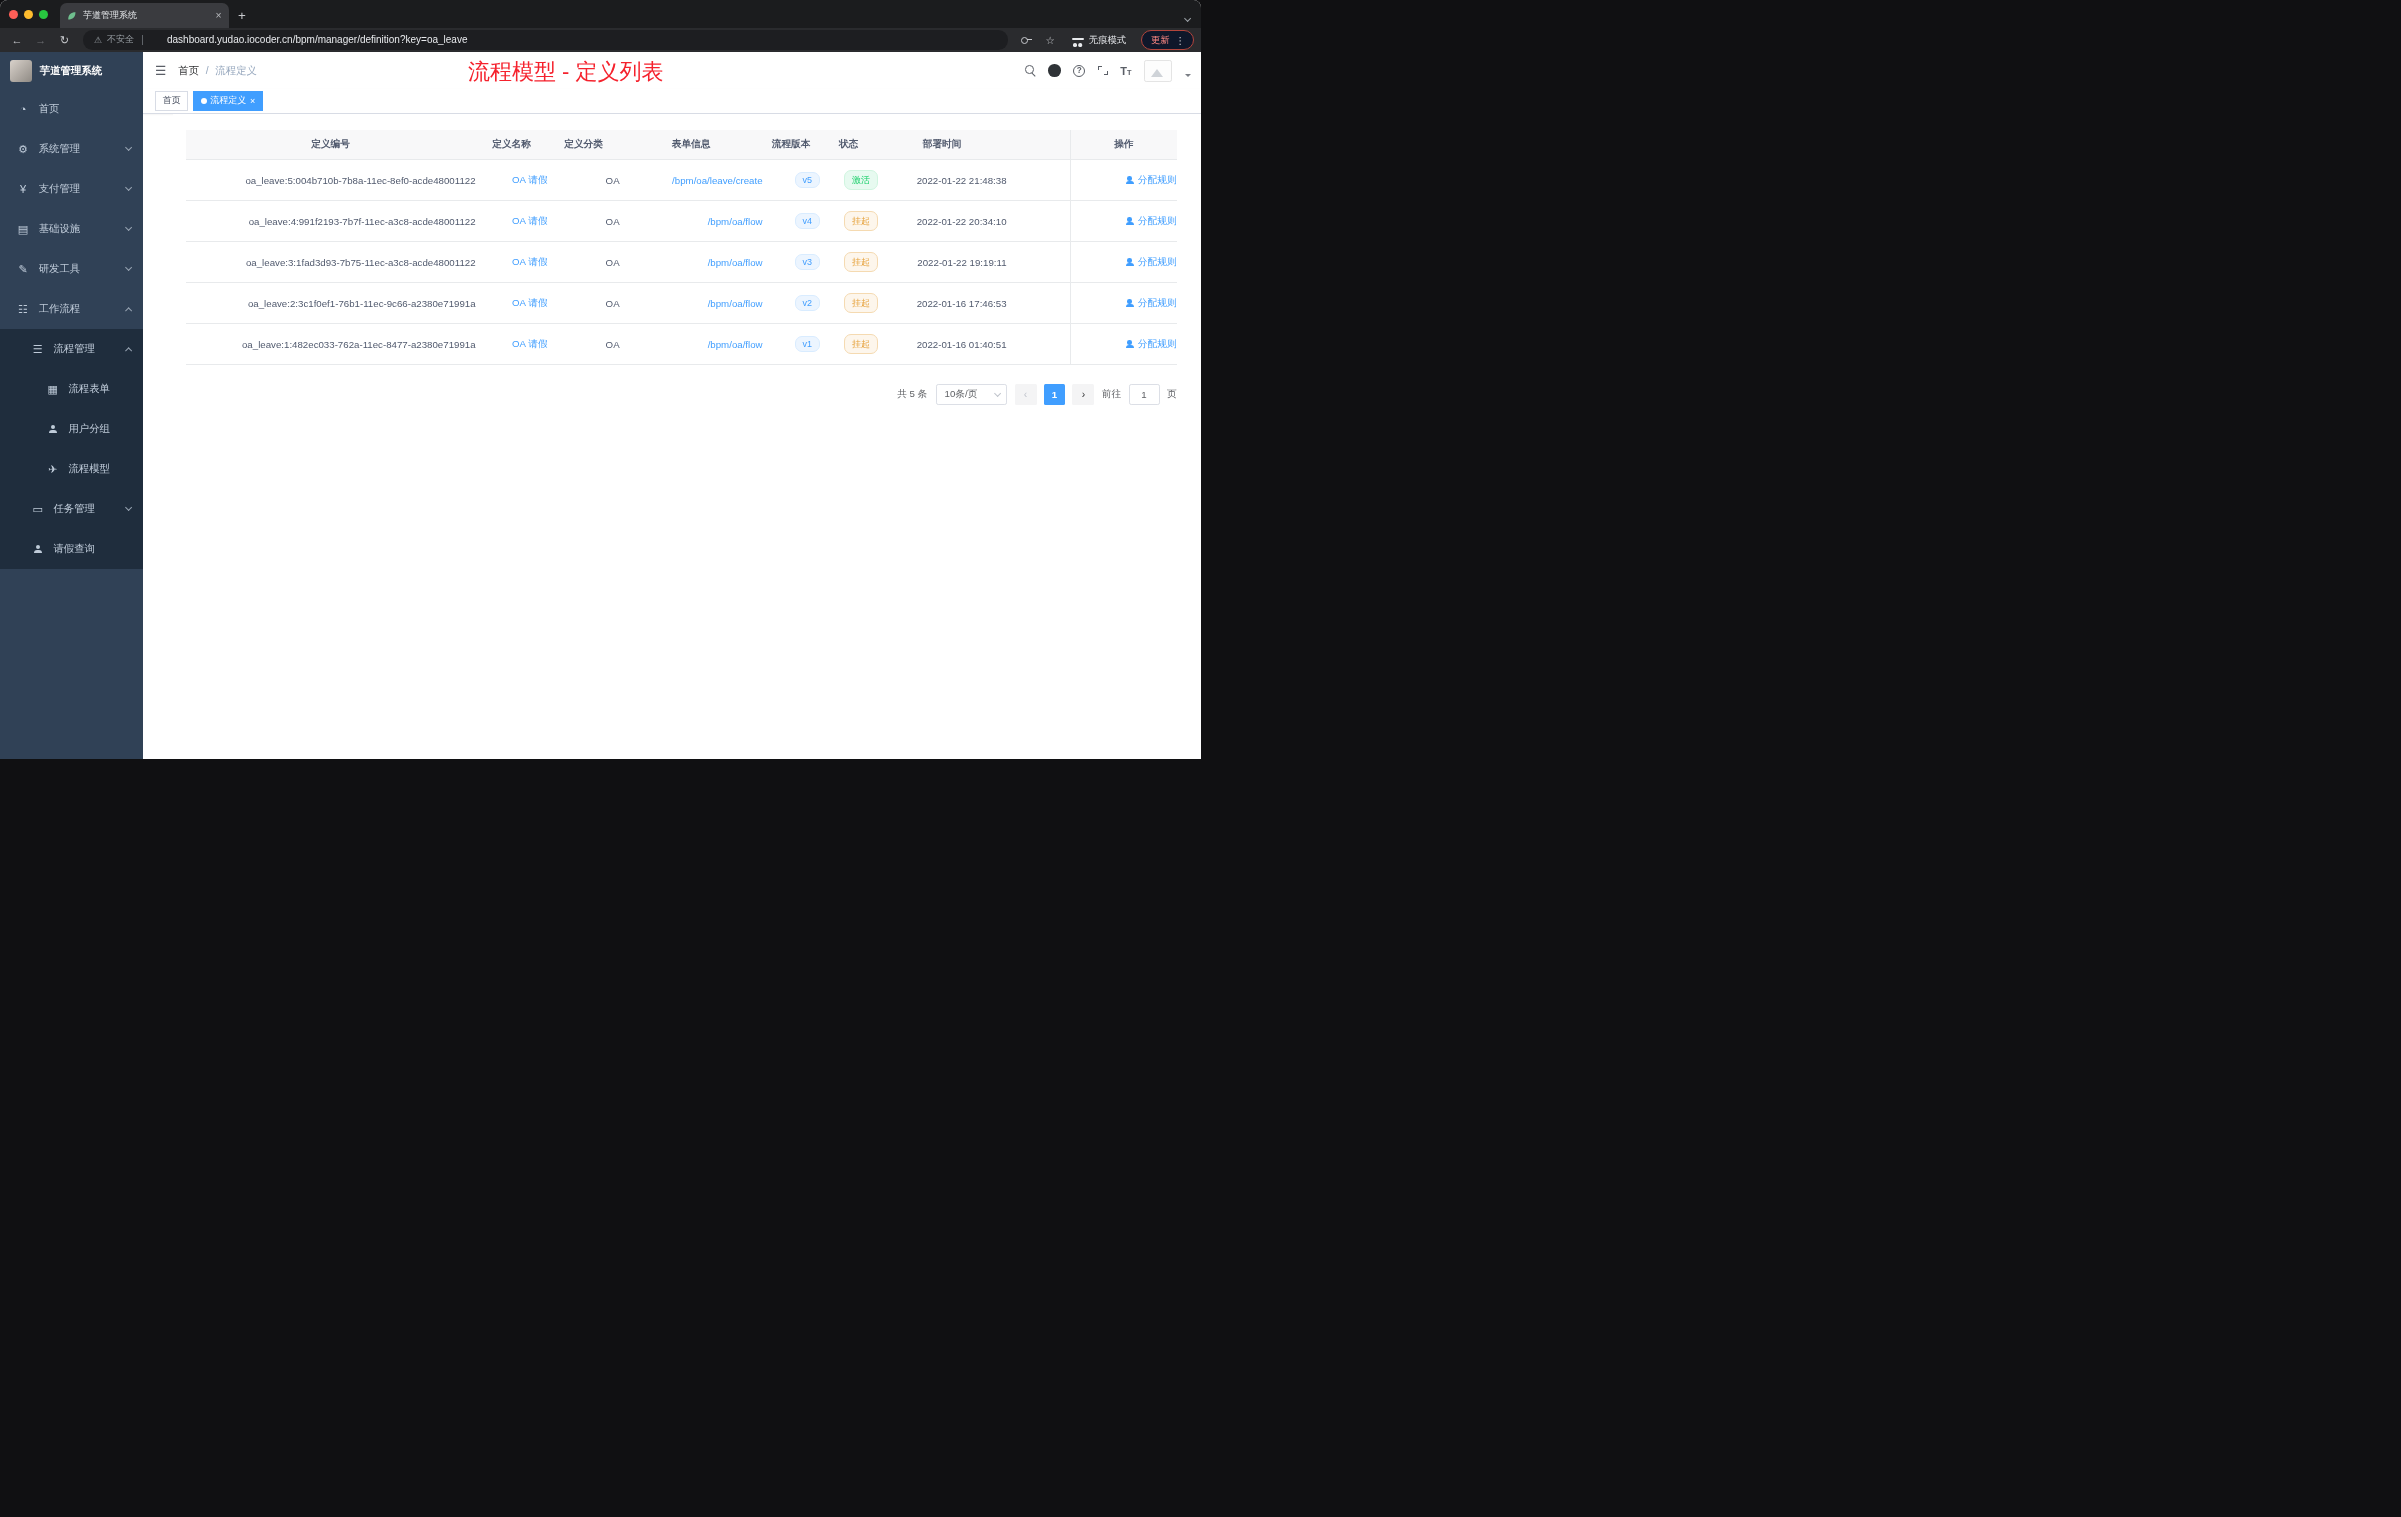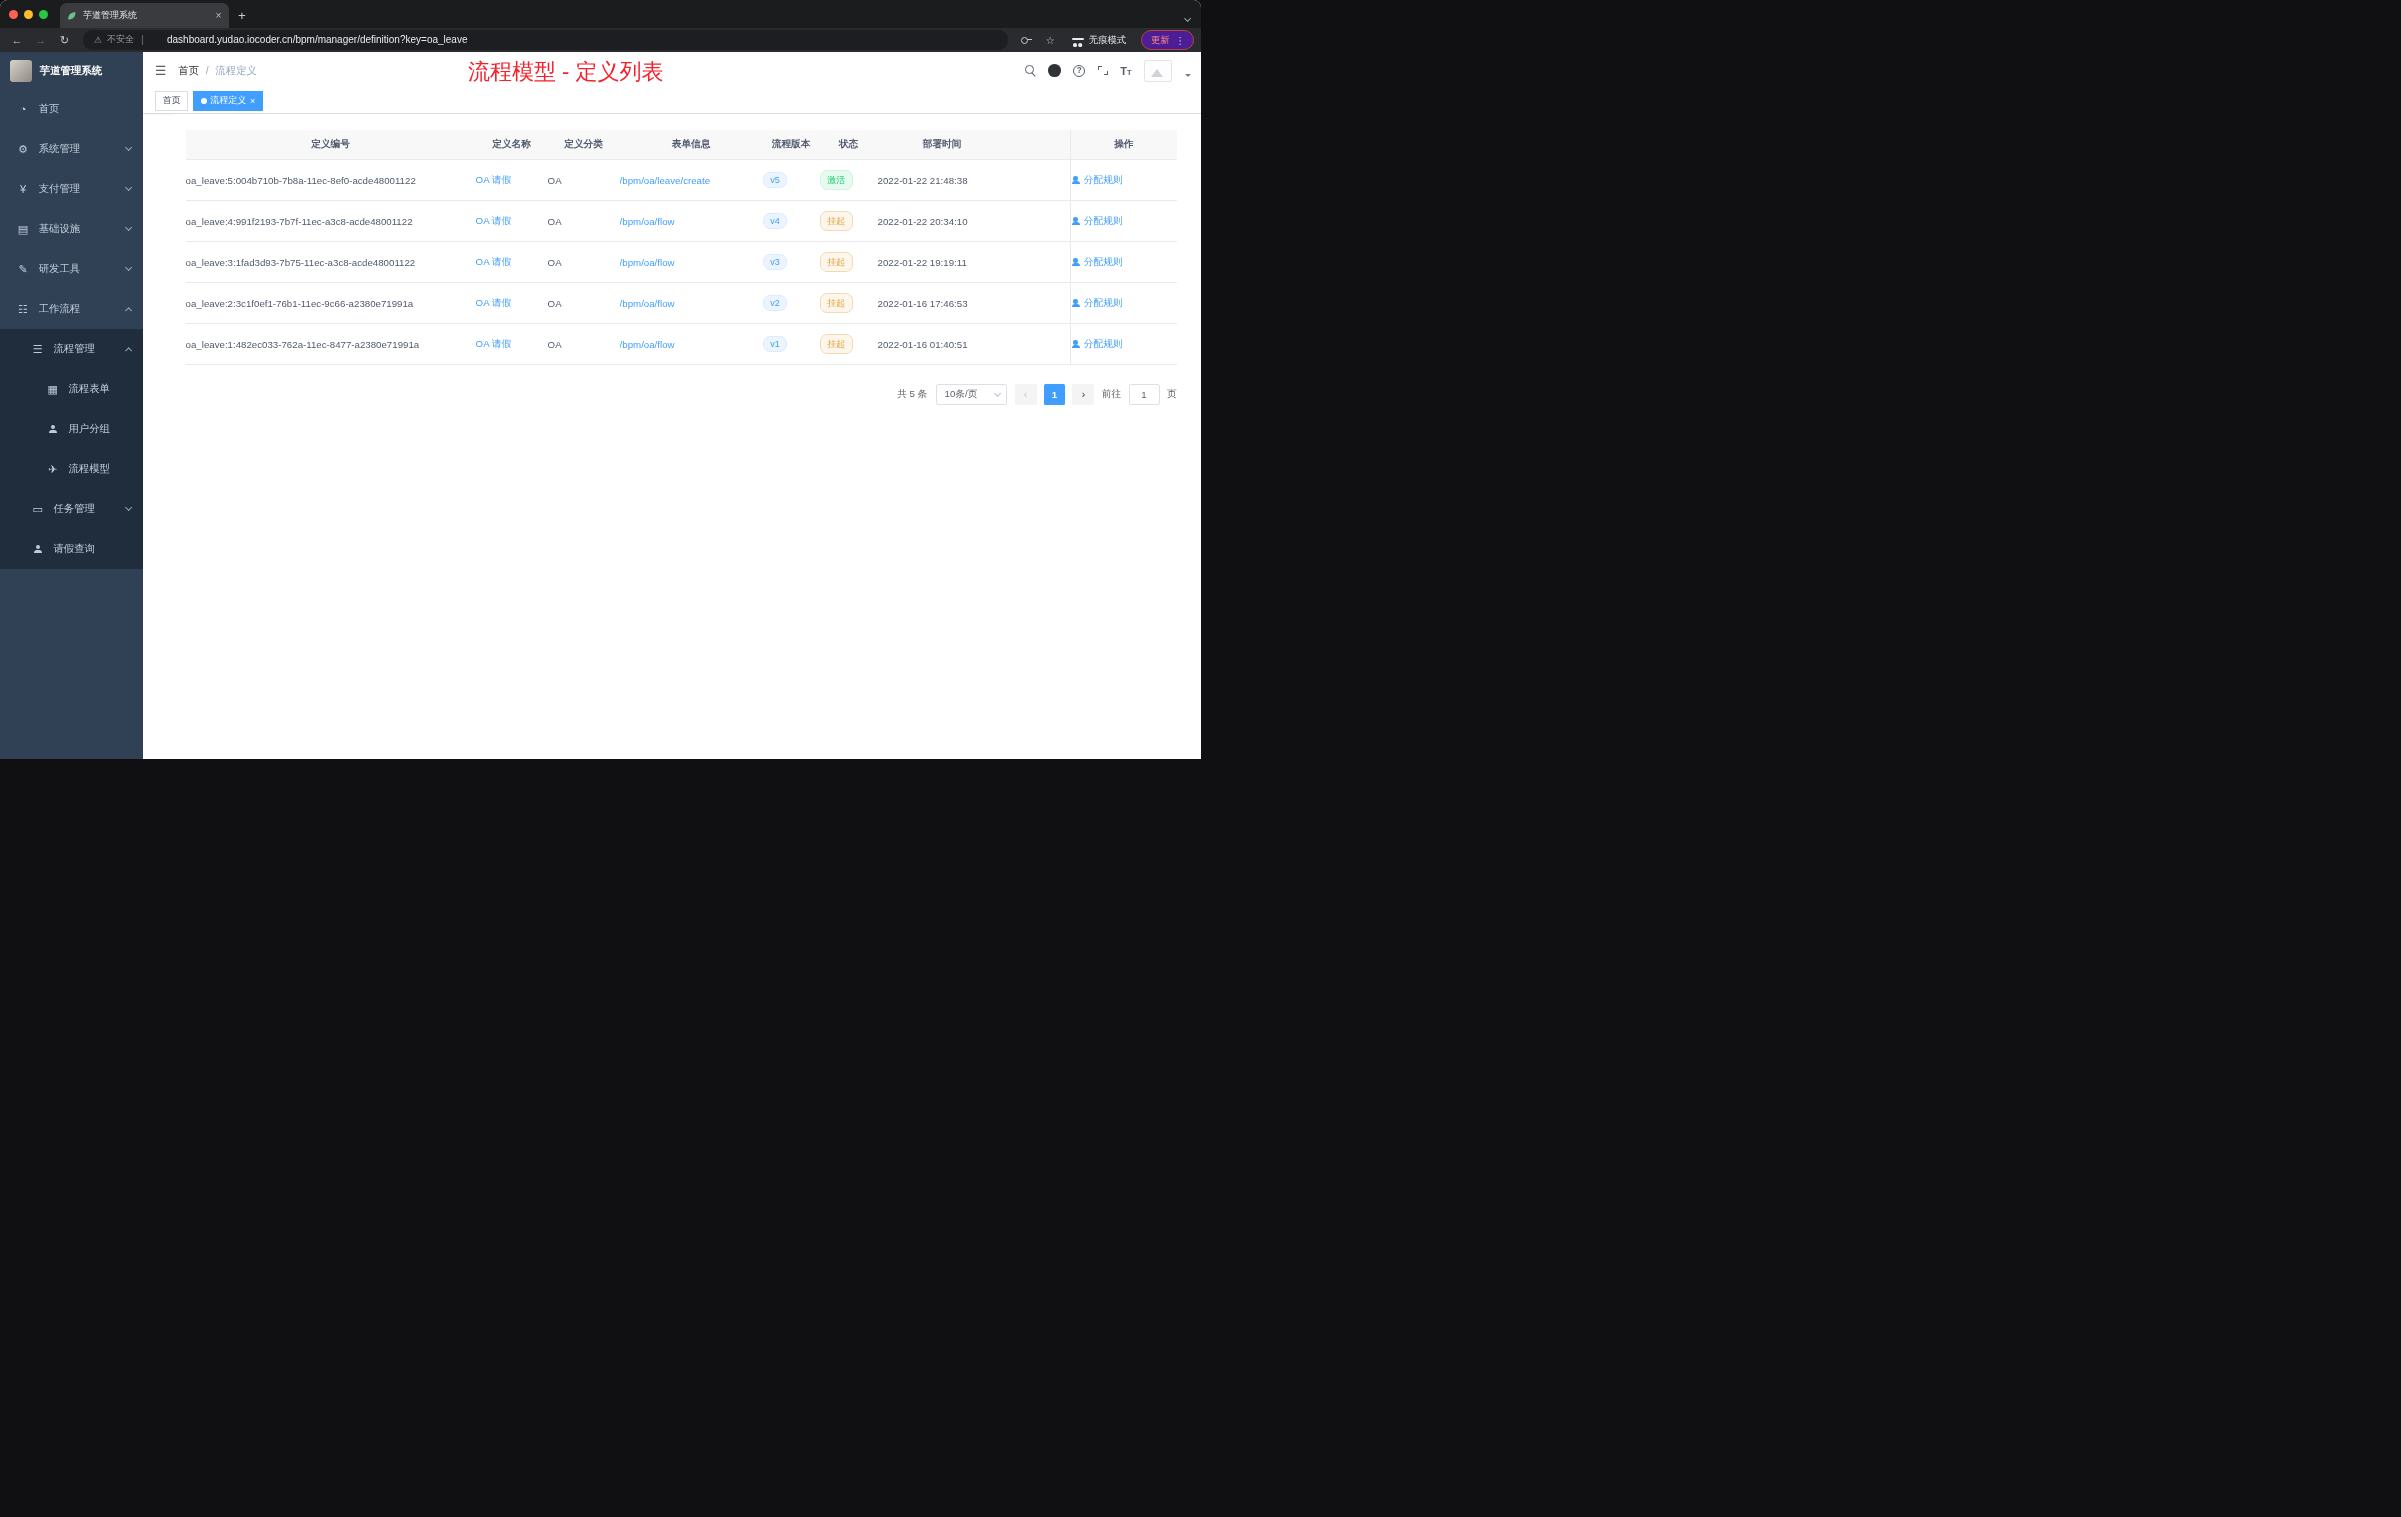--- a/index.html
+++ b/index.html
@@ -29,21 +29,21 @@
   .url-text { color:#e8eaed; font-size:10px; white-space:nowrap; overflow:hidden;margin-left:16px; }
   .tool-ic { color:#c7c9cd; display:flex; align-items:center; justify-content:center; width:19.3px; }
   .icon-key { width:11px; height:6.7px; position:relative; display:inline-block; }
   .icon-key::before { content:""; position:absolute; left:0; top:0; width:5.2px; height:5.2px; border:1.5px solid #c7c9cd; border-radius:50%; }
   .icon-key::after { content:""; position:absolute; left:6px; top:2.2px; width:5.2px; height:1.5px; background:#c7c9cd; box-shadow:2.2px 1.5px 0 -0.7px #c7c9cd; }
   .star { font-size:10.4px; color:#c7c9cd; }
   .incog { display:flex; align-items:flex-end; gap:5.2px; color:#e8eaed; font-size:9.3px; padding:0 7.4px; white-space:nowrap; }
   .icon-spy { width:12px; height:9px; position:relative; display:inline-block; }
   .icon-spy::before { content:""; position:absolute; top:0.7px; left:0; width:12px; height:2.2px; border-radius:1.5px; background:#e8eaed; }
   .icon-spy::after { content:""; position:absolute; bottom:0; left:1.5px; width:3.7px; height:3.7px; border-radius:50%; background:#e8eaed; box-shadow:5.2px 0 0 #e8eaed; }
-  .update-pill { display:flex; align-items:center; gap:6px; border:0.7px solid #b3453c; background:#4c1d95; border-radius:10.4px; padding:2.2px 7.4px 2.2px 9px; margin-left:3px; }
+  .update-pill { display:flex; align-items:center; gap:6px; border:0.7px solid #b3453c; background:#0f172a; border-radius:10.4px; padding:2.2px 7.4px 2.2px 9px; margin-left:3px; }
   .update-label { color:#ff8983; font-size:9.3px; white-space:nowrap; }
   .kebab { color:#d3d5d9; font-size:9.7px; }
 
   
   .app { display:flex; height:707px; background:#fff; }
   .sidebar { width:143px; background:#304156; flex-shrink:0; overflow:hidden; }
   .brand { height:37px; display:flex; align-items:center; gap:7.4px; padding:0 10.4px; }
   .brand-logo { width:22px; height:22px; border-radius:3px; background:linear-gradient(135deg,#d9d2cb,#8f8a84); flex-shrink:0; }
   .brand-name { color:#fff; font-size:10.4px; font-weight:700; white-space:nowrap; }
   .menu-item { height:40px; display:flex; align-items:center; padding:0 12px 0 16.3px; color:#bfcbd9; font-size:10.4px; gap:9px; cursor:default; }
@@ -89,21 +89,21 @@
   .tagsview { height:25px; border-bottom:0.7px solid #d8dce5; box-shadow:0 0.7px 2.2px rgba(0,0,0,.08); display:flex; align-items:center; padding:0 12px; gap:4.5px; }
   .tag { height:19.3px; display:flex; align-items:center; gap:3.7px; border:0.7px solid #d8dce5; background:#fff; color:#495060; font-size:9px; padding:0 6.7px; cursor:default; }
   .tag.active { background:#409eff; border-color:#409eff; color:#fff; }
   .tag-dot { width:6px; height:6px; border-radius:50%; background:#fff; }
   .tag-x { font-size:9px; }
 
   
   .content { flex:1; padding:15.6px 0 0 12.6px; background:#fff;margin-left:30px; }
   table.def { border-collapse:collapse; table-layout:fixed; width:991px; font-size:9.7px; color:#515a6e; }
   table.def th { height:30px; background:#f8f8f9; color:#515a6e; font-weight:700; font-size:9.7px; text-align:center; border-bottom:0.7px solid #e8eaec; }
-  table.def td { height:41px; text-align:left; border-bottom:0.7px solid #e8eaec; color:#515a6e; font-size:9.7px; white-space:nowrap; overflow:hidden; }
+  table.def td { height:41px; text-align:right; border-bottom:0.7px solid #e8eaec; color:#515a6e; font-size:9.7px; white-space:nowrap; overflow:hidden; }
   .col-action { border-left:0.7px solid #e8eaec; }
   a.blue { color:#409eff; text-decoration:none; cursor:pointer; }
   .mini-tag { display:inline-block; padding:2.2px 6.7px; font-size:9px; border-radius:7px; border:0.7px solid transparent; }
   .tag-ver { background:#ecf5ff; border-color:#d9ecff; color:#409eff; }
   .tag-ok { background:#e7faf0; border-color:#d0f5e0; color:#13ce66; }
   .tag-warn { background:#fdf6ec; border-color:#f5dab1; color:#e6a23c; }
   .action-link { display:inline-flex; align-items:center; gap:3.7px; color:#409eff; font-size:9.7px; cursor:pointer; }
   .action-link .icon-person { color:#409eff; }
 
   

